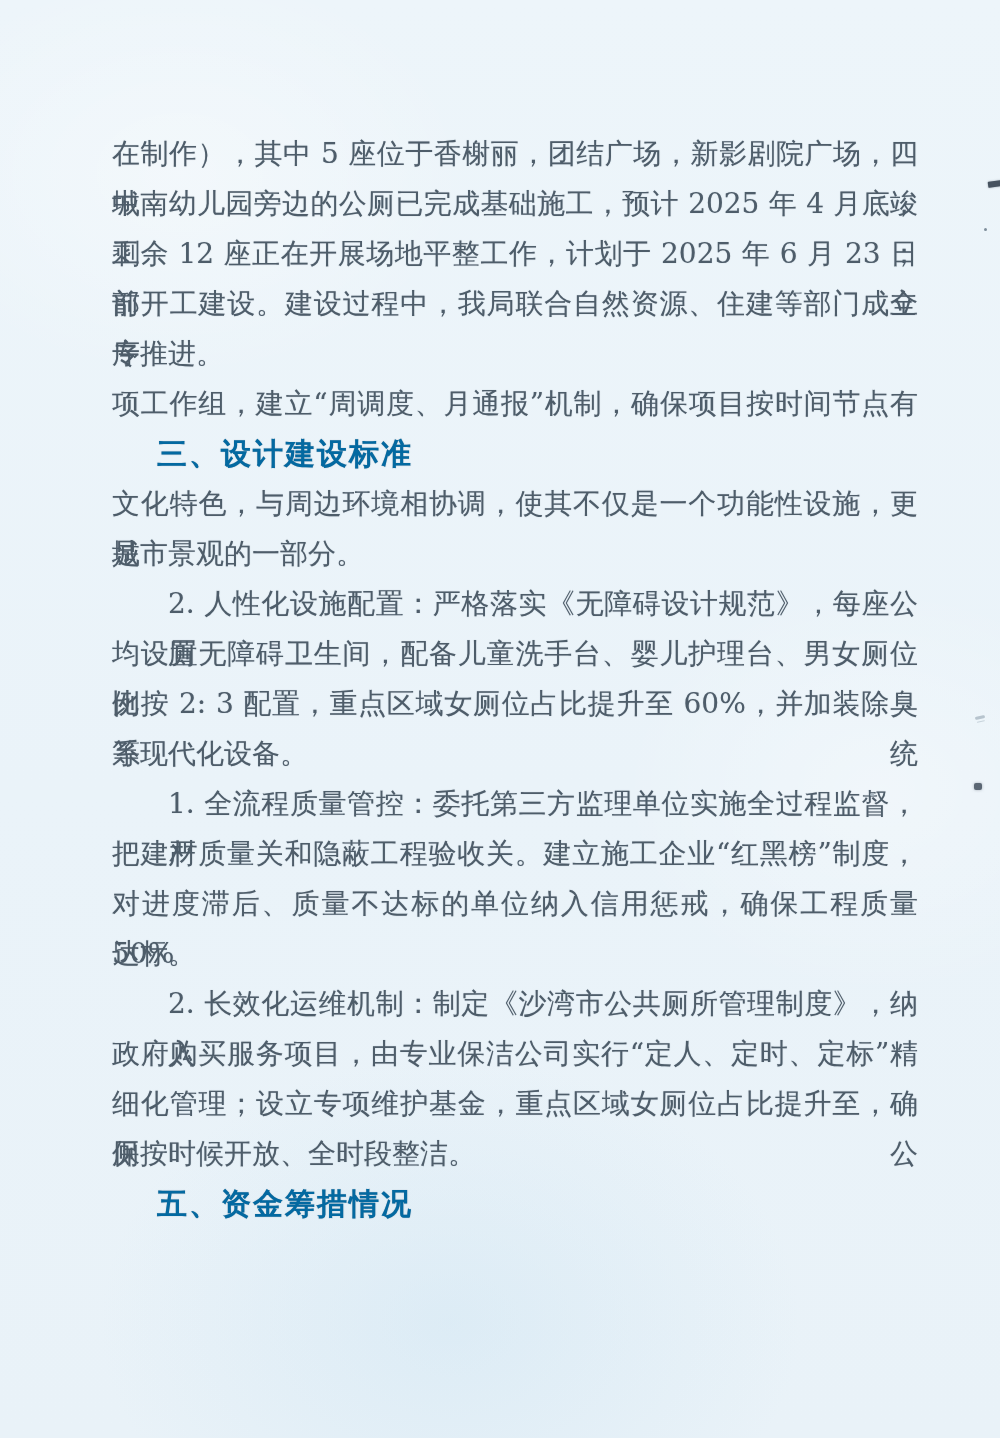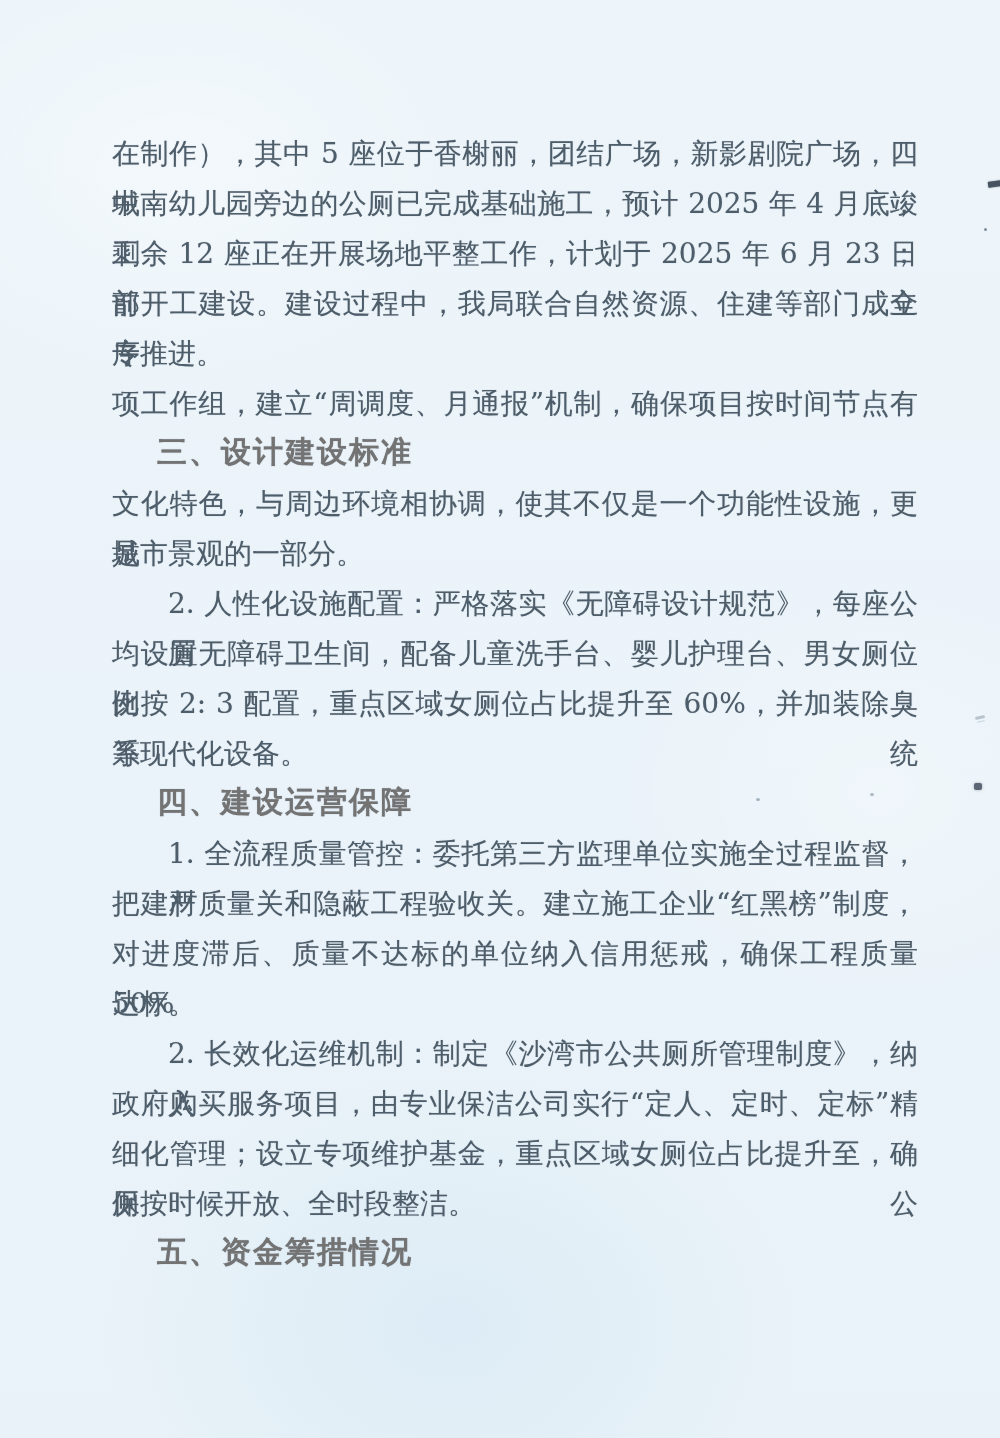--- a/index.html
+++ b/index.html
@@ -32,25 +32,25 @@
     text-shadow:0 0 1px rgba(72,88,102,.38);
     white-space:normal;
     overflow:visible;
   }
   .line.just{
     text-align:justify;
     text-align-last:justify;
   }
   .line.indent{ padding-left:56px; }
   .line.heading{
-    font-family:Liberation Mono, monospace;
+    font-family:Liberation Serif, serif;
     font-weight:700;
     font-size:30px;
     letter-spacing:2px;
-    color:#737373;
+    color:#0369a1;
     text-shadow:0 0 1px rgba(60,74,88,.45);
     padding-left:45px;
   }
   .artifact{ position:absolute; }
   .artifact-dash{ left:988px;top:181px;width:14px;height:6px;background:#46525f;border-radius:1px;transform:rotate(-8deg);box-shadow:0 0 2px rgba(70,82,95,.5); }
   .artifact-dot-1{ left:984px;top:228px;width:3px;height:3px;background:#7f8e9b;border-radius:50%; }
   .artifact-tilde{ left:975px;top:716px;width:10px;height:3px;background:#b7c4ce;border-radius:2px;transform:rotate(-12deg);box-shadow:0 4px 0 -1px #c7d3db; }
   .artifact-dot-2{ left:974px;top:783px;width:8px;height:7px;background:#5a6673;border-radius:2px;box-shadow:0 0 3px rgba(90,102,115,.5); }
   .artifact-speck-1{ left:756px;top:798px;width:4px;height:3px;background:#a3b3bd;border-radius:50%; }
   .artifact-speck-2{ left:870px;top:793px;width:4px;height:3px;background:#aab8c2;border-radius:50%; }
@@ -67,21 +67,20 @@
     <div class="line just">部开工建设。建设过程中，我局联合自然资源、住建等部门成立专</div>
     <div class="line">序推进。</div>
     <div class="line just">项工作组，建立“周调度、月通报”机制，确保项目按时间节点有</div>
     <div class="line heading">三、设计建设标准</div>
     <div class="line just">文化特色，与周边环境相协调，使其不仅是一个功能性设施，更是</div>
     <div class="line">城市景观的一部分。</div>
     <div class="line just indent">2. 人性化设施配置：严格落实《无障碍设计规范》，每座公厕</div>
     <div class="line just">均设置无障碍卫生间，配备儿童洗手台、婴儿护理台、男女厕位比</div>
     <div class="line just">例按 2: 3 配置，重点区域女厕位占比提升至 60%，并加装除臭系统</div>
     <div class="line">等现代化设备。</div>
-    <div class="line heading">四、建设运营保障</div>
     <div class="line just indent">1. 全流程质量管控：委托第三方监理单位实施全过程监督，严</div>
     <div class="line just">把建材质量关和隐蔽工程验收关。建立施工企业“红黑榜”制度，</div>
     <div class="line just">对进度滞后、质量不达标的单位纳入信用惩戒，确保工程质量 50%</div>
     <div class="line">达标。</div>
     <div class="line just indent">2. 长效化运维机制：制定《沙湾市公共厕所管理制度》，纳入</div>
     <div class="line just">政府购买服务项目，由专业保洁公司实行“定人、定时、定标”精</div>
     <div class="line just">细化管理；设立专项维护基金，重点区域女厕位占比提升至，确保公</div>
     <div class="line">厕按时候开放、全时段整洁。</div>
     <div class="line heading">五、资金筹措情况</div>
   </div>

